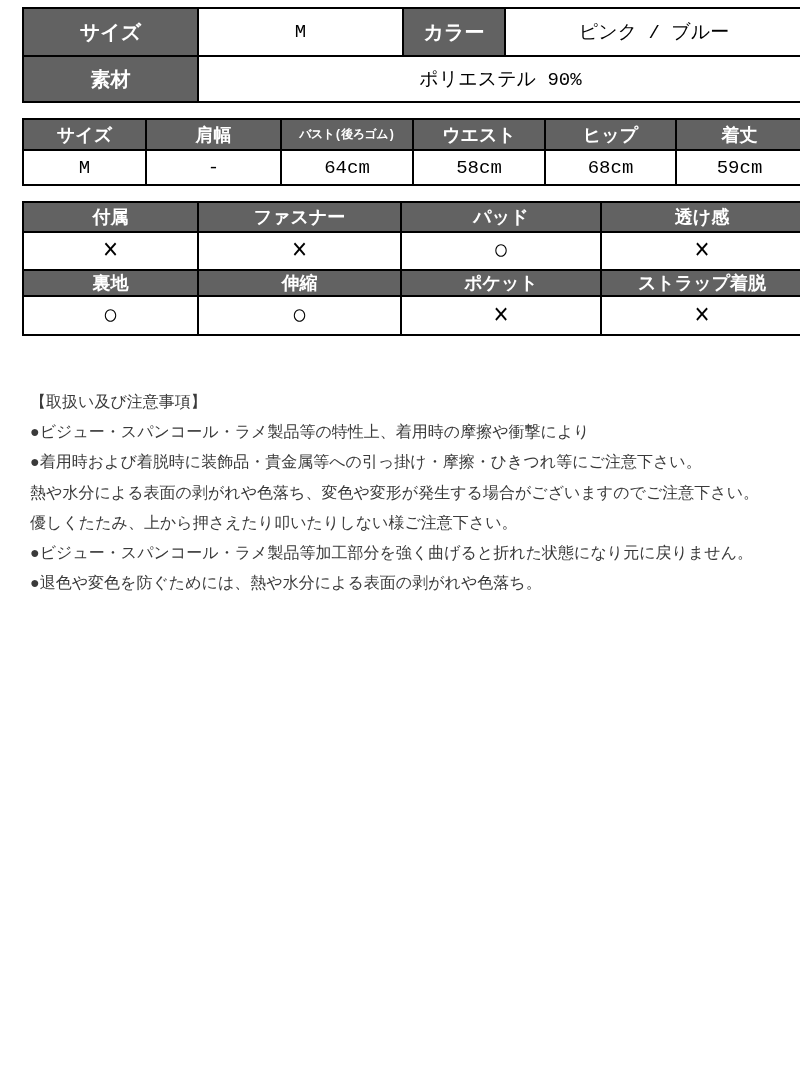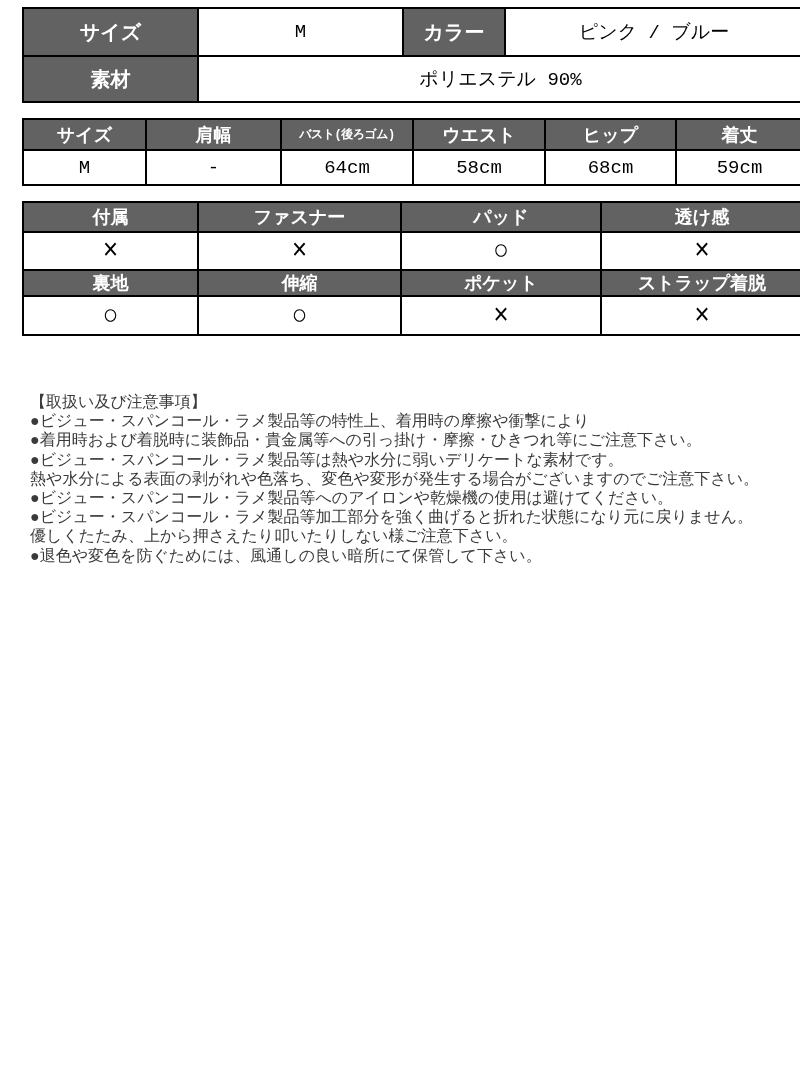--- a/index.html
+++ b/index.html
@@ -64,21 +64,21 @@
   .t3 td .mark { display: inline-block; transform: scaleY(1.1); }
 
   
   .notes {
     margin: 56px 28px 0 30px;
     font-size: 16px;
     line-height: 19.2px;
     color: #3a3a3a;
     letter-spacing: 0px;
   }
-  .notes .line { white-space: nowrap; }
+  .notes .line { white-space: nowrap; margin-top: 11px; }
 </style>
 </head>
 <body>
 
 <table class="t1">
   <colgroup>
     <col style="width:175px">
       <col style="width:205px">
       <col style="width:102px">
       <col style="width:298px">
@@ -158,19 +158,17 @@
     <td><span class="mark">×</span></td>
     <td><span class="mark">×</span></td>
   </tr>
 </tbody>
   </table>
 
 <div class="notes">
   <div class="line">【取扱い及び注意事項】</div>
   <div class="line">●ビジュー・スパンコール・ラメ製品等の特性上、着用時の摩擦や衝撃により</div>
   <div class="line">●着用時および着脱時に装飾品・貴金属等への引っ掛け・摩擦・ひきつれ等にご注意下さい。</div>
-  <div class="line">●ビジュー・スパンコール・ラメ製品等は熱や水分に弱いデリケートな素材です。</div>
   <div class="line">熱や水分による表面の剥がれや色落ち、変色や変形が発生する場合がございますのでご注意下さい。</div>
-  <div class="line">●ビジュー・スパンコール・ラメ製品等へのアイロンや乾燥機の使用は避けてください。</div>
+  <div class="line">優しくたたみ、上から押さえたり叩いたりしない様ご注意下さい。</div>
   <div class="line">●ビジュー・スパンコール・ラメ製品等加工部分を強く曲げると折れた状態になり元に戻りません。</div>
-  <div class="line">優しくたたみ、上から押さえたり叩いたりしない様ご注意下さい。</div>
-  <div class="line">●退色や変色を防ぐためには、風通しの良い暗所にて保管して下さい。</div>
+  <div class="line">●退色や変色を防ぐためには、熱や水分による表面の剥がれや色落ち。</div>
 </div>
 
 </body></html>

